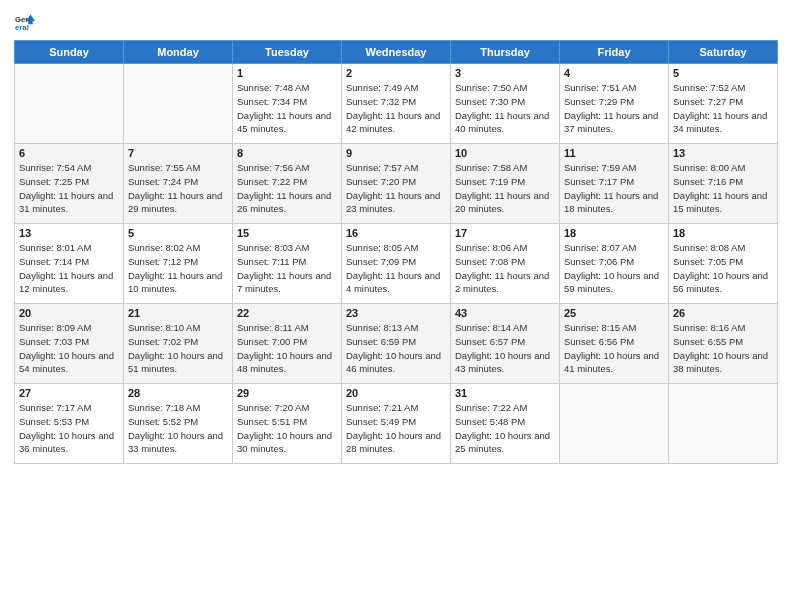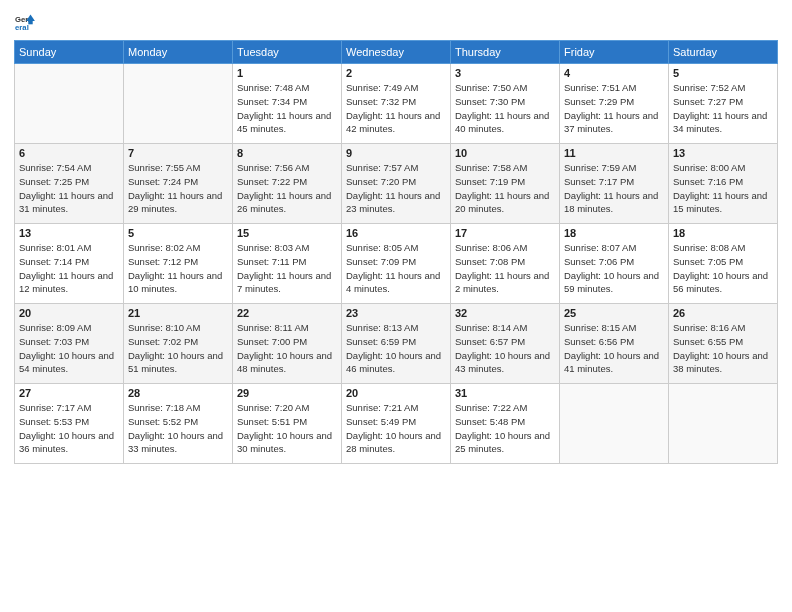--- a/index.html
+++ b/index.html
@@ -46,23 +46,23 @@
     }
     .calendar {
       width: 100%;
       border-collapse: collapse;
       font-size: 9.5px;
     }
     .calendar th {
       background: #2a76c6;
       color: #fff;
       padding: 5px 4px;
-      text-align: left;
+      text-align: center;
       font-size: 11px;
-      font-weight: 400;
+      font-weight: 700;
       border: 1px solid #5599d8;
     }
     .calendar td {
       border: 1px solid #ccc;
       vertical-align: top;
       padding: 3px 4px;
       width: calc(100%/7);
       height: 80px;
       background: #fff;
     }
@@ -215,21 +215,21 @@
           </td>
           <td>
             <span class="day-number">22</span>
             <div class="day-info">Sunrise: 8:11 AM<br>Sunset: 7:00 PM<br>Daylight: 10 hours and 48 minutes.</div>
           </td>
           <td>
             <span class="day-number">23</span>
             <div class="day-info">Sunrise: 8:13 AM<br>Sunset: 6:59 PM<br>Daylight: 10 hours and 46 minutes.</div>
           </td>
           <td>
-            <span class="day-number">32</span>
+            <span class="day-number">43</span>
             <div class="day-info">Sunrise: 8:14 AM<br>Sunset: 6:57 PM<br>Daylight: 10 hours and 43 minutes.</div>
           </td>
           <td>
             <span class="day-number">25</span>
             <div class="day-info">Sunrise: 8:15 AM<br>Sunset: 6:56 PM<br>Daylight: 10 hours and 41 minutes.</div>
           </td>
           <td>
             <span class="day-number">26</span>
             <div class="day-info">Sunrise: 8:16 AM<br>Sunset: 6:55 PM<br>Daylight: 10 hours and 38 minutes.</div>
           </td>

